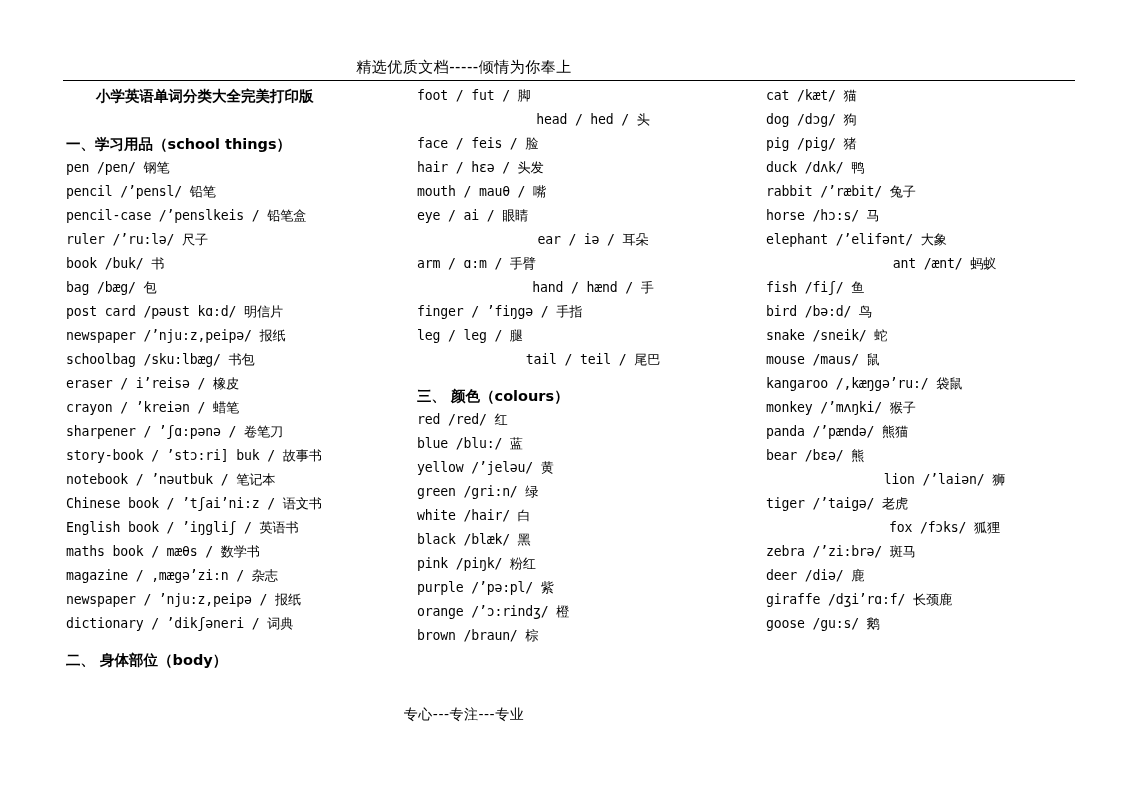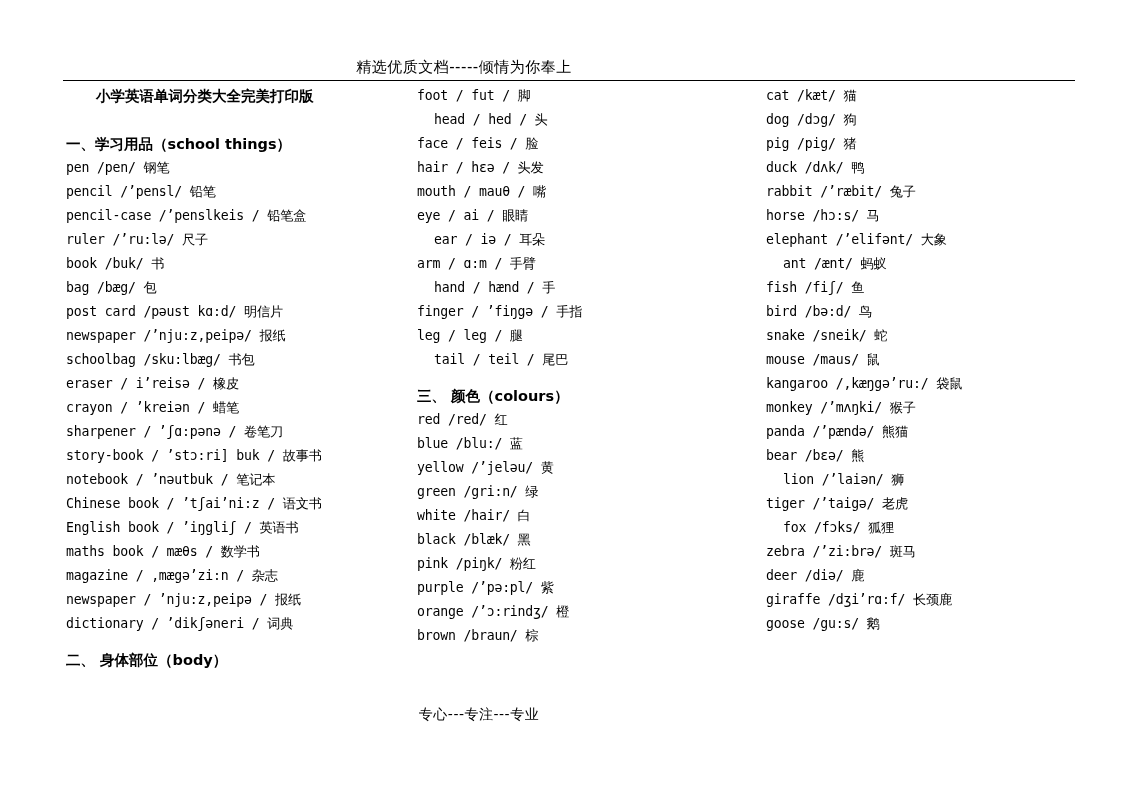--- a/index.html
+++ b/index.html
@@ -39,21 +39,21 @@
     left: 63px;
     width: 1012px;
     height: 0;
     border-top: 1.6px solid #000;
   }
 
   
   .ftr-text {
     position: absolute;
     top: 704px;
-    left: 15px;
+    left: 0;
     width: 928px;
     text-align: center;
     font-family: "DejaVu Sans", sans-serif;
     font-size: 14px;
     line-height: 20px;
     letter-spacing: 0.5px;
     white-space: nowrap;
   }
 
   
@@ -86,21 +86,21 @@
   }
   .sec-head .sec-num { letter-spacing: 0px; }
 
   .word {
     font-family: "DejaVu Sans Mono", "Liberation Mono", monospace;
     font-size: 13.2px;
     line-height: 24px;
     white-space: nowrap;
     letter-spacing: -0.2px;
   }
-  .word.indent { padding-left: 17px; }
+  .word.indent { padding-left: 17px; text-align: center; }
 </style>
 </head>
 <body>
 
 <div id="page">
 
   <div class="hdr-text">精选优质文档-----倾情为你奉上</div>
 
   <div class="hdr-rule"></div>
 

